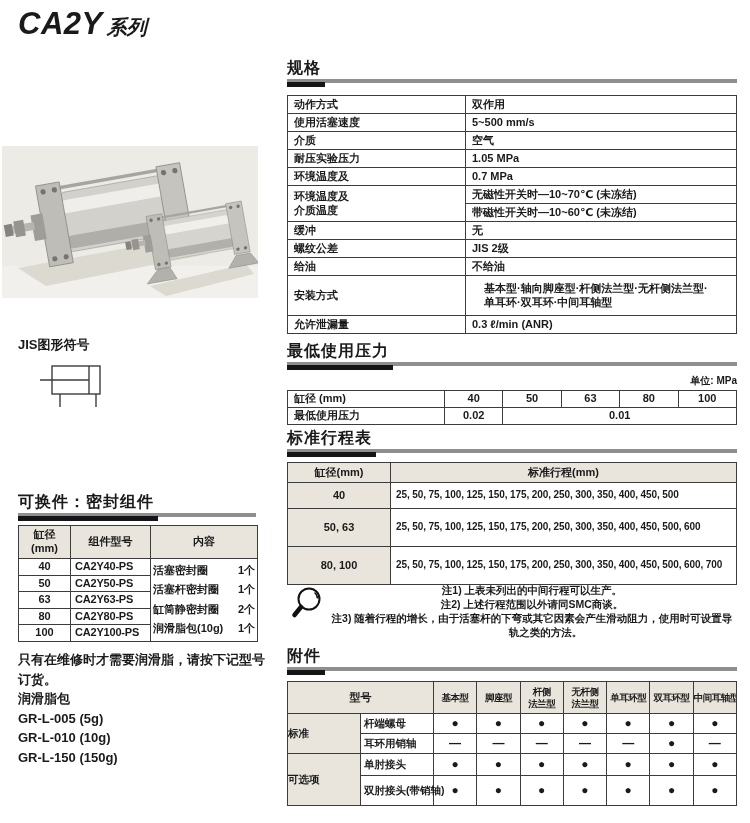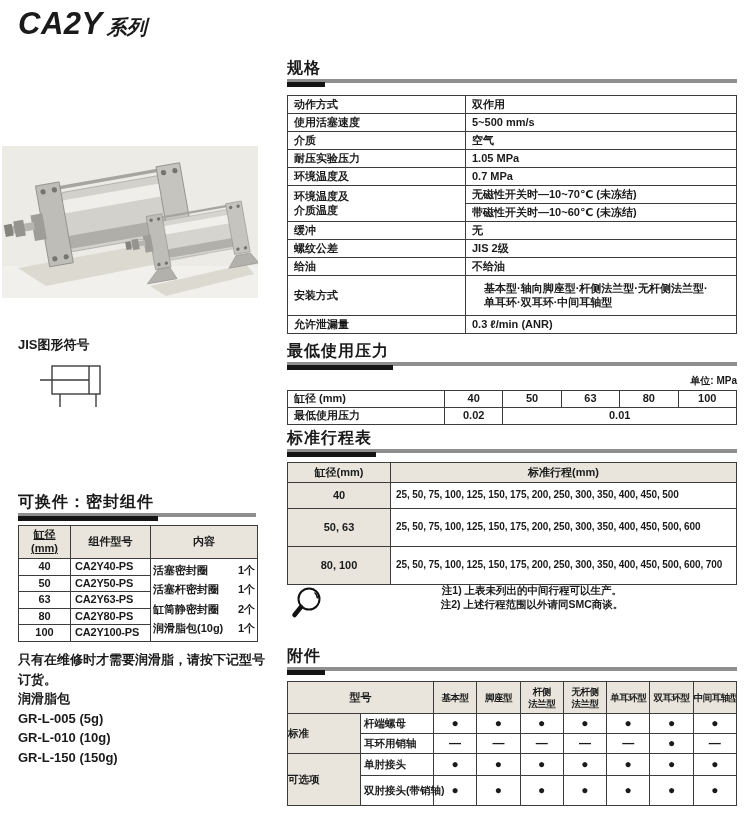--- a/index.html
+++ b/index.html
@@ -63,21 +63,21 @@
   .acc-table th.colh { width:43px; white-space:nowrap; letter-spacing:-0.5px; overflow:hidden; }
   .acc-table td.group { width:42px; text-align:left; vertical-align:middle; font-size:10.5px; }
   .acc-table td.name { font-size:10.5px; padding:1px 3px; white-space:nowrap; }
   .acc-table td.mark { text-align:center; vertical-align:middle; font-size:12px; }
   .acc-table tr.r1 td { height:20px; } .acc-table tr.r2 td { height:20px; }
   .acc-table tr.r3 td { height:22px; } .acc-table tr.r4 td { height:30px; }
 
   
   .seal-table { width:240px; margin-top:8px; }
   .seal-table th { height:33px; font-size:11px; text-align:center; vertical-align:middle; }
-  .seal-table th.c1 { width:52px;text-decoration:underline; } .seal-table th.c2 { width:80px; }
+  .seal-table th.c1 { width:52px; } .seal-table th.c2 { width:80px; }
   .seal-table td { height:16px; font-weight:bold; padding:0 4px; }
   .seal-table td.bore { text-align:center; }
   .seal-table td.part { text-align:left; white-space:nowrap; letter-spacing:-0.2px; }
   .seal-content { display:flex; flex-direction:column; justify-content:space-around; height:100%; padding:2px 2px; }
   .seal-line { display:flex; justify-content:space-between; font-size:11px; font-weight:bold; white-space:nowrap; }
 
   .seal-foot { width:258px; font-size:13px; font-weight:bold; line-height:1.5; }
   .grease-row { display:flex;flex-direction:column; }
   .grease-label { width:77px; }
   .grease-items div { line-height:1.5; }
@@ -344,20 +344,21 @@
   <div class="note-icon">
     <svg width="34" height="36" viewBox="0 0 34 36">
       <circle cx="18" cy="13" r="10.5" fill="#ffffff" stroke="#111111" stroke-width="2"></circle>
       <path d="M 23.5 6.5 a 8 8 0 0 1 3 6" fill="none" stroke="#111111" stroke-width="1.4"></path>
       <line x1="10" y1="21" x2="3.5" y2="29" stroke="#111111" stroke-width="4.5" stroke-linecap="round"></line>
     </svg>
   </div>
   <div class="note-lines" style="width:408px;">
     <div class="note">注1) 上表未列出的中间行程可以生产。</div>
     <div class="note">注2) 上述行程范围以外请同SMC商谈。</div>
+    <div class="note">注3) 随着行程的增长，由于活塞杆的下弯或其它因素会产生滑动阻力，使用时可设置导轨之类的方法。</div>
   </div>
 </div>
 
 <div class="abs" style="left:287px; top:646px; width:450px;">
   <div class="sec">
     <span class="txt">附件</span>
     <span class="bar"></span>
   </div>
   <table class="acc-table">
     <tbody>

